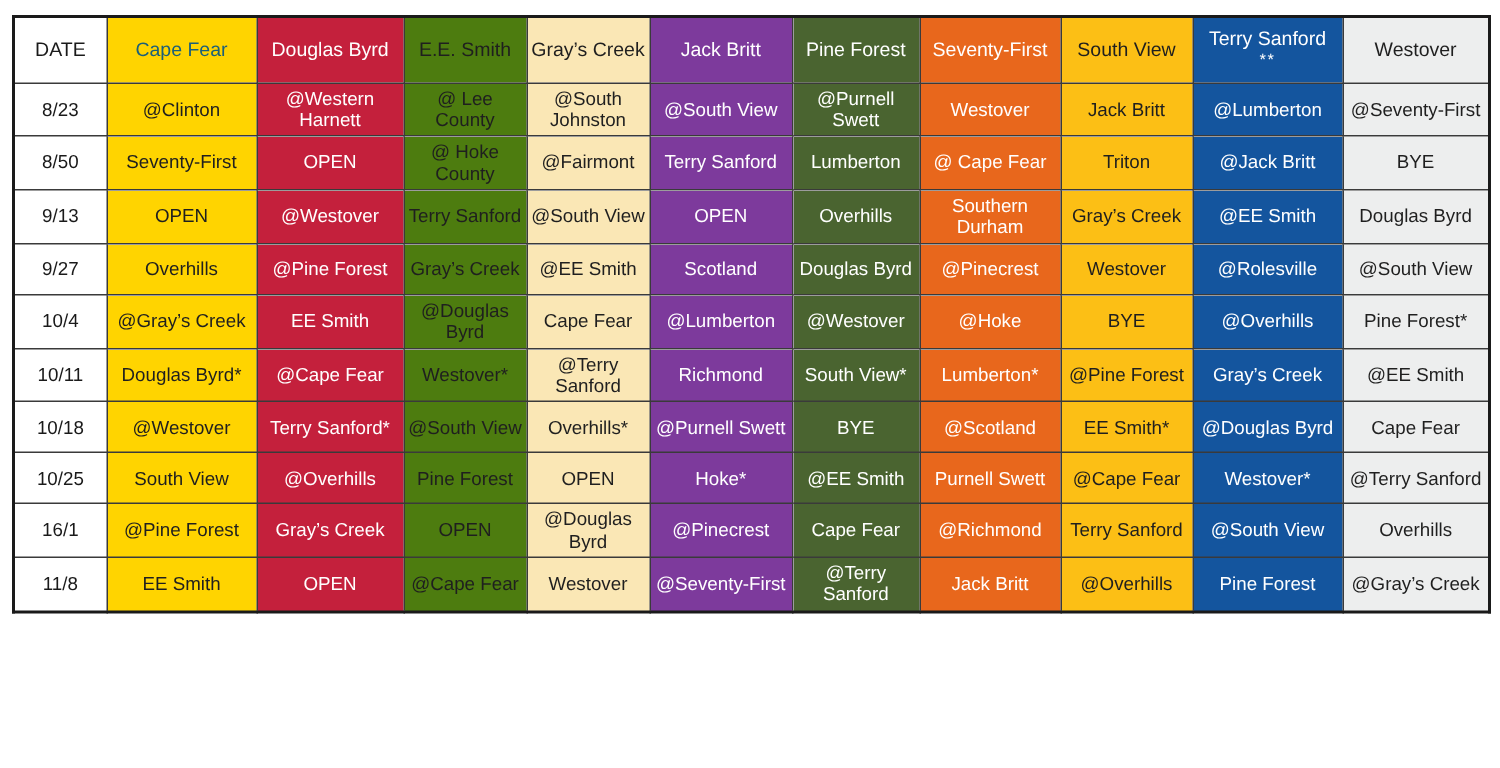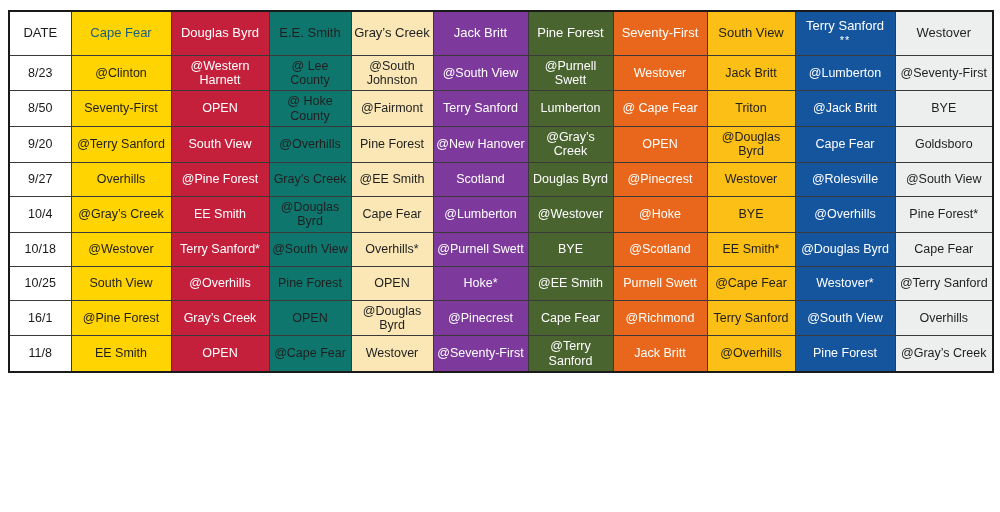--- a/index.html
+++ b/index.html
@@ -48,21 +48,21 @@
   col.c-terry    { width: 100px; }
   col.c-westover { width: 98px; }
 
   
   tr.header-row td { height: 44px; font-size: 13px; }
 
   
   .col-date      { background: #ffffff; color: #1a1a1a; }
   .col-capefear  { background: #ffd400; color: #1f1f1f; }
   .col-douglas   { background: #c4203c; color: #ffffff; }
-  .col-eesmith   { background: #0f766e; color: #1f1f1f; }
+  .col-eesmith   { background: #4d7c0f; color: #1f1f1f; }
   .col-grays     { background: #fae7b5; color: #1f1f1f; }
   .col-jackbritt { background: #7d3a9c; color: #ffffff; }
   .col-pine      { background: #4a6430; color: #ffffff; }
   .col-seventy   { background: #e8671c; color: #ffffff; }
   .col-southview { background: #fcbf15; color: #1f1f1f; }
   .col-terry     { background: #14559e; color: #ffffff; }
   .col-westover  { background: #edeeee; color: #1f1f1f; }
 
   
   .hdr-capefear  { color: #1b5f79; }
@@ -120,31 +120,31 @@
           <td class="col-eesmith">@ Hoke County</td>
           <td class="col-grays">@Fairmont</td>
           <td class="col-jackbritt">Terry Sanford</td>
           <td class="col-pine">Lumberton</td>
           <td class="col-seventy">@ Cape Fear</td>
           <td class="col-southview">Triton</td>
           <td class="col-terry">@Jack Britt</td>
           <td class="col-westover">BYE</td>
         </tr>
         <tr>
-          <td class="col-date">9/20</td>
-          <td class="col-capefear">@Terry Sanford</td>
-          <td class="col-douglas">South View</td>
-          <td class="col-eesmith">@Overhills</td>
-          <td class="col-grays">Pine Forest</td>
-          <td class="col-jackbritt">@New Hanover</td>
-          <td class="col-pine">@Gray’s Creek</td>
-          <td class="col-seventy">OPEN</td>
-          <td class="col-southview">@Douglas Byrd</td>
-          <td class="col-terry">Cape Fear</td>
-          <td class="col-westover">Goldsboro</td>
+          <td class="col-date">9/13</td>
+          <td class="col-capefear">OPEN</td>
+          <td class="col-douglas">@Westover</td>
+          <td class="col-eesmith">Terry Sanford</td>
+          <td class="col-grays">@South View</td>
+          <td class="col-jackbritt">OPEN</td>
+          <td class="col-pine">Overhills</td>
+          <td class="col-seventy">Southern Durham</td>
+          <td class="col-southview">Gray’s Creek</td>
+          <td class="col-terry">@EE Smith</td>
+          <td class="col-westover">Douglas Byrd</td>
         </tr>
         <tr>
           <td class="col-date">9/27</td>
           <td class="col-capefear">Overhills</td>
           <td class="col-douglas">@Pine Forest</td>
           <td class="col-eesmith">Gray’s Creek</td>
           <td class="col-grays">@EE Smith</td>
           <td class="col-jackbritt">Scotland</td>
           <td class="col-pine">Douglas Byrd</td>
           <td class="col-seventy">@Pinecrest</td>
@@ -159,20 +159,33 @@
           <td class="col-eesmith">@Douglas Byrd</td>
           <td class="col-grays">Cape Fear</td>
           <td class="col-jackbritt">@Lumberton</td>
           <td class="col-pine">@Westover</td>
           <td class="col-seventy">@Hoke</td>
           <td class="col-southview">BYE</td>
           <td class="col-terry">@Overhills</td>
           <td class="col-westover">Pine Forest*</td>
         </tr>
         <tr>
+          <td class="col-date">10/11</td>
+          <td class="col-capefear">Douglas Byrd*</td>
+          <td class="col-douglas">@Cape Fear</td>
+          <td class="col-eesmith">Westover*</td>
+          <td class="col-grays">@Terry Sanford</td>
+          <td class="col-jackbritt">Richmond</td>
+          <td class="col-pine">South View*</td>
+          <td class="col-seventy">Lumberton*</td>
+          <td class="col-southview">@Pine Forest</td>
+          <td class="col-terry">Gray’s Creek</td>
+          <td class="col-westover">@EE Smith</td>
+        </tr>
+        <tr>
           <td class="col-date">10/18</td>
           <td class="col-capefear">@Westover</td>
           <td class="col-douglas">Terry Sanford*</td>
           <td class="col-eesmith">@South View</td>
           <td class="col-grays">Overhills*</td>
           <td class="col-jackbritt">@Purnell Swett</td>
           <td class="col-pine">BYE</td>
           <td class="col-seventy">@Scotland</td>
           <td class="col-southview">EE Smith*</td>
           <td class="col-terry">@Douglas Byrd</td>

